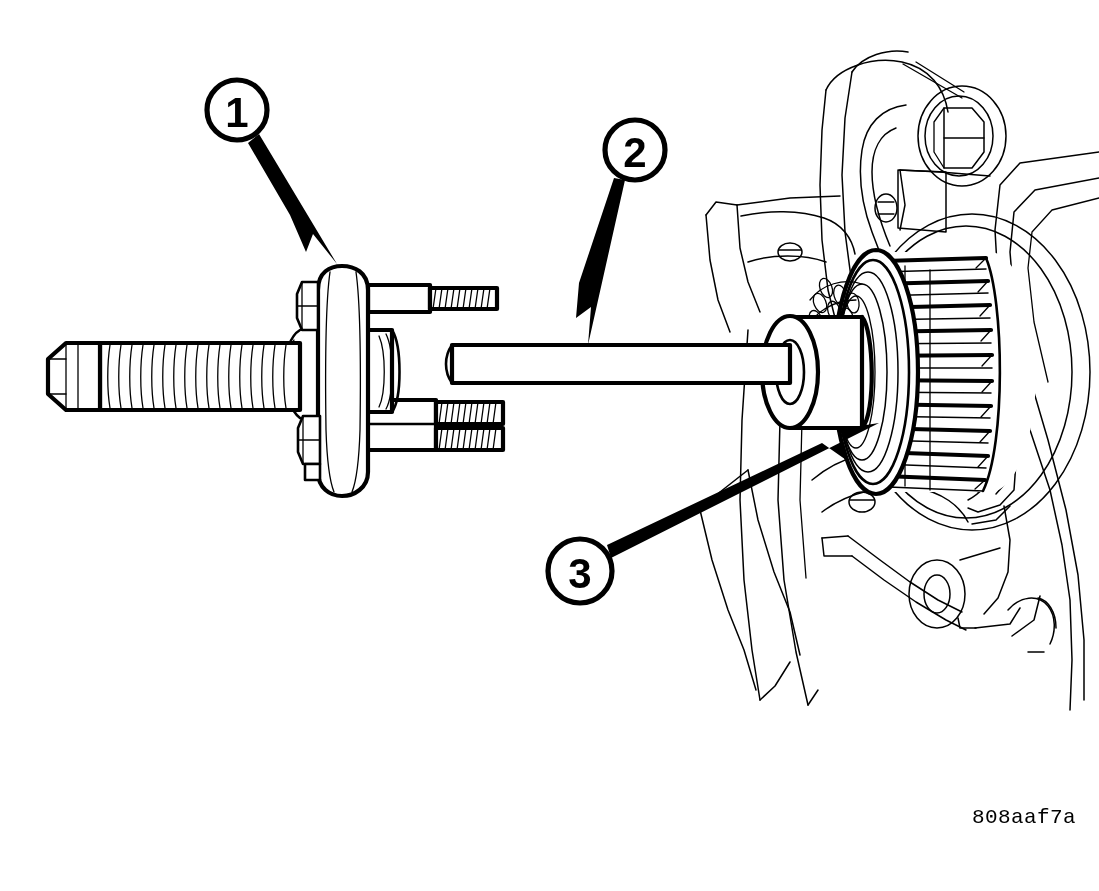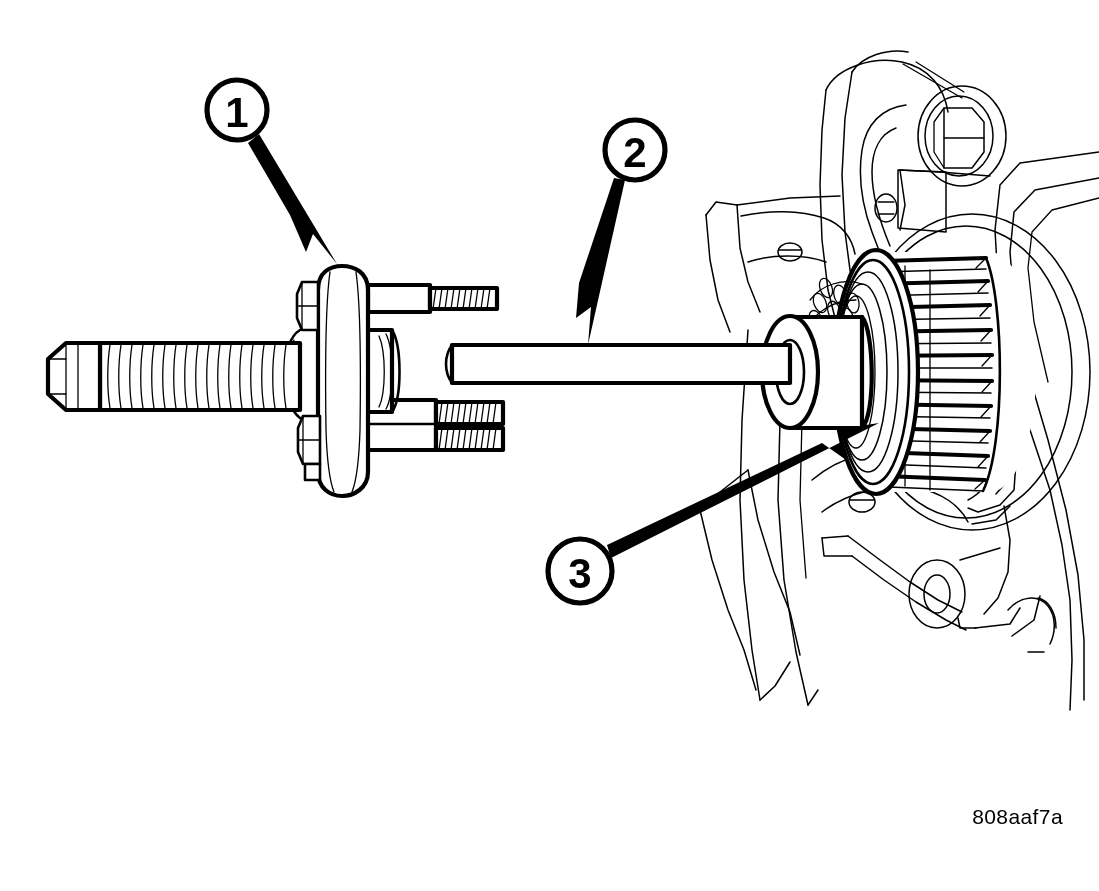--- a/index.html
+++ b/index.html
@@ -39,23 +39,23 @@
   .callout-num {
     font-family: "Liberation Sans", sans-serif;
     font-weight: bold;
     font-size: 42px;
     fill: #000;
     text-anchor: middle;
     dominant-baseline: central;
   }
   .fig-id {
     position: absolute;
-    right: 36px;
+    right: 23px;
     bottom: 62px;
-    font-family: Liberation Sans, sans-serif;
+    font-family: Liberation Mono, monospace;
     font-size: 21px;
     color: #000;
     letter-spacing: 0.4px;
     white-space: nowrap;
   }
 </style>
 </head>
 <body>
 
 <div id="figure-root">

